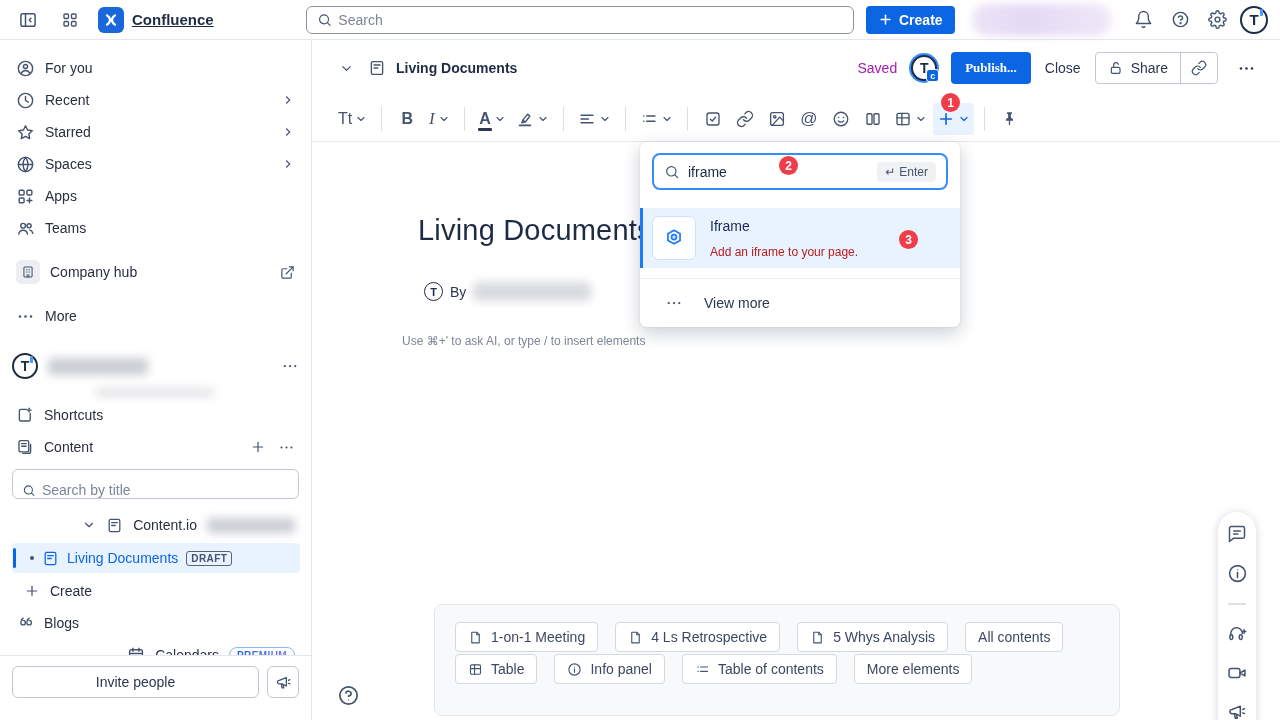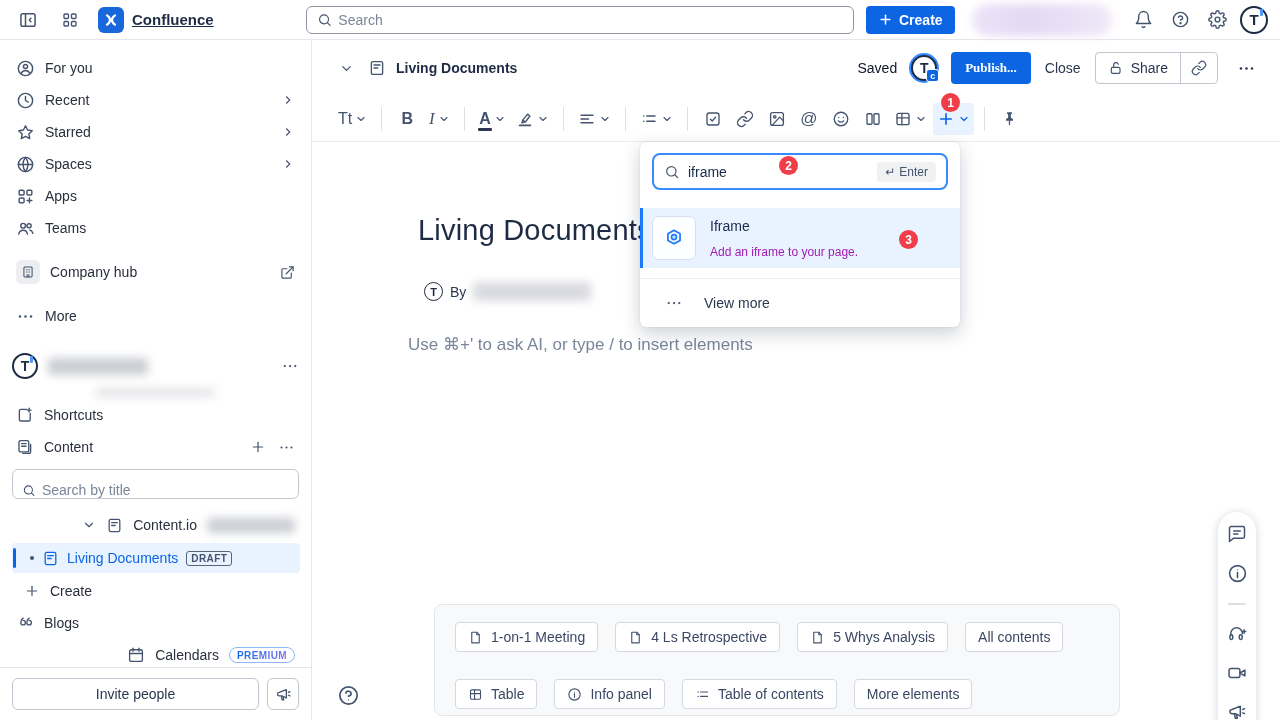--- a/index.html
+++ b/index.html
@@ -50,33 +50,33 @@
   .tree-page { position:relative; margin:2px 0 2px 12px; width:288px; height:30px; background:#E9F2FF; border-radius:4px;
                display:flex; align-items:center; gap:8px; padding:0 8px 0 18px; cursor:pointer; }
   .tree-page .selbar { position:absolute; left:1px; top:5px; width:3px; height:20px; background:#0C66E4; border-radius:2px; }
   .dot { width:4px; height:4px; border-radius:50%; background:#44546F; flex:0 0 auto; }
   .tree-page .pg-title { color:#0C66E4; font-weight:500; font-size:14px; }
   .draft-badge { border:1.6px solid #596378; border-radius:3px; color:#44546F; font-size:10px; font-weight:700;
                  letter-spacing:.4px; padding:1px 4px; }
   .premium-badge { border:1.4px solid #8FB8F6; border-radius:9px; font-size:10px; font-weight:700; letter-spacing:.4px;
                    padding:1.5px 7px; background:linear-gradient(90deg,#0C66E4,#8B77EE);
                    -webkit-background-clip:text; background-clip:text; color:transparent; }
-  .invite-row { position:absolute; left:0; bottom:0; width:311px; border-top:1px solid #E4E6EA; padding:10px 12px;
+  .invite-row { position:absolute; left:0; bottom:12px; width:311px; border-top:1px solid #E4E6EA; padding:10px 12px;
                 display:flex; gap:8px; align-items:center; background:#fff; }
   .invite-btn { flex:1 1 auto; height:32px; border:1px solid #C1C7D0; background:#fff; border-radius:6px; font-size:14px;
                 font-weight:500; color:#2B3750; cursor:pointer; font-family:inherit; }
   .mega-btn { width:32px; height:32px; border:1px solid #C1C7D0; background:#fff; border-radius:6px; display:flex;
               align-items:center; justify-content:center; cursor:pointer; }
 
   
   .main { position:absolute; left:312px; top:40px; width:968px; height:680px; background:#fff; }
   .doc-header { height:56px; display:flex; align-items:center; padding:0 20px 0 20px; gap:8px; }
   .doc-title { font-weight:700; font-size:14px; color:#1E2B45; margin-left:2px; }
   .dh-right { margin-left:auto; display:flex; align-items:center; gap:14px; }
-  .saved { color:#0f172a; font-size:14px; }
+  .saved { color:#a21caf; font-size:14px; }
   .hdr-avatar { box-shadow:0 0 0 2px #388BFF; }
   .collab { position:absolute; right:-4px; bottom:-3px; width:13px; height:13px; background:#0C66E4; color:#fff;
             border-radius:3px; font-size:9px; font-weight:700; display:flex; align-items:center; justify-content:center; border:1.5px solid #fff; }
   .publish-btn { height:32px; background:#0C66E4; color:#fff; border:none; border-radius:4px; padding:0 14px;
                  font-size:13px; font-weight:600; cursor:pointer; font-family:Liberation Serif, serif; }
   .close-btn { background:none; border:none; font-size:14px; font-weight:500; color:#2B3750; cursor:pointer; font-family:inherit; }
   .share-group { display:flex; align-items:center; border:1px solid #C1C7D0; border-radius:4px; height:32px; overflow:hidden; }
   .share-main { display:flex; align-items:center; gap:7px; padding:0 12px; height:100%; cursor:pointer; font-size:14px; font-weight:500; color:#2B3750; }
   .share-div { width:1px; height:100%; background:#C1C7D0; }
   .share-link { padding:0 10px; height:100%; display:flex; align-items:center; cursor:pointer; }
@@ -87,24 +87,24 @@
   .tbtn .glyph { font-size:16px; color:#44546F; }
   .tsep { width:1px; height:24px; background:#DCDFE4; margin:0 8px; }
   .chev-s { margin-left:1px; }
   .tt-active { background:#E9F2FF; }
   .underlineA { position:relative; font-size:15px; font-weight:600; }
   .underlineA::after { content:""; position:absolute; left:-1px; right:-1px; bottom:-3px; height:3px; background:#2B3750; border-radius:1px; }
 
   .content { position:relative; height:578px; }
   .page-title { position:absolute; left:106px; top:72px; font-size:29px; font-weight:500; color:#1E2B45; letter-spacing:.2px; }
   .byline { position:absolute; left:112px; top:140px; display:flex; align-items:center; gap:7px; font-size:14px; color:#2B3750; }
-  .ai-hint { position:absolute; left:96px; top:192px; font-size:17px; color:#7A8699; }
+  .ai-hint { position:absolute; left:90px; top:192px; font-size:12px; color:#7A8699; }
 
   .templates { position:absolute; left:122px; bottom:4px; width:686px; height:112px; background:#F8F9FA;
-               border:1px solid #E4E6EA; border-radius:8px; padding:17px 20px; display:flex; flex-direction:column; gap:27px; }
+               border:1px solid #E4E6EA; border-radius:8px; padding:17px 20px; display:flex; flex-direction:column; gap:2px; }
   .trow { display:flex; gap:17px; }
   .tpl-btn { height:30px; display:flex; align-items:center; gap:8px; padding:0 12px; background:#fff;
              border:1px solid #D5D9DF; border-radius:4px; font-size:14px; color:#3B4863; cursor:pointer; font-family:inherit; }
   .help-float { position:absolute; left:25px; bottom:13px; cursor:pointer; }
 
   .rail { position:absolute; right:24px; top:472px; width:38px; height:300px; background:#fff; border-radius:19px;
           box-shadow:0 1px 10px rgba(9,30,66,.18); display:flex; flex-direction:column; align-items:center;
           padding-top:12px; gap:19px; z-index:25; }
   .rail-div { width:18px; height:2px; background:#DCDFE4; border-radius:1px; }
 
@@ -115,21 +115,21 @@
                align-items:center; gap:8px; padding:0 10px; }
   .dd-search input { border:none; outline:none; font-size:14px; width:80px; color:#172B4D; font-family:inherit; background:transparent; }
   .enter-chip { margin-left:auto; background:#F0F1F3; border-radius:4px; padding:3px 8px; font-size:12px; color:#44546F;
                 display:flex; gap:4px; align-items:center; }
   .dd-item { position:relative; margin-top:18px; height:60px; background:#E9F2FF; display:flex; align-items:center;
              gap:14px; padding:0 12px; cursor:pointer; }
   .dd-item .selbar { position:absolute; left:0; top:0; width:3px; height:100%; background:#1D7AFC; }
   .dd-icobox { width:44px; height:44px; background:#FDFEFF; border:1px solid #D6DFF2; border-radius:7px;
                display:flex; align-items:center; justify-content:center; }
   .dd-item-title { font-size:14px; font-weight:500; color:#172B4D; }
-  .dd-item-desc { font-size:12px; color:#a21caf; margin-top:11px; }
+  .dd-item-desc { font-size:12px; color:#b91c1c; margin-top:11px; }
   .dd-divider { height:1px; background:#EBECF0; margin-top:10px; }
   .dd-more { height:48px; display:flex; align-items:center; gap:21px; padding-left:25px; cursor:pointer; font-size:14px; color:#2B3750; }
 
   
   .abadge { position:absolute; width:19px; height:19px; background:#EF3D49; color:#fff; border-radius:50%;
             font-size:12px; font-weight:700; display:flex; align-items:center; justify-content:center; z-index:60; }
   #badge1 { left:941px; top:93px; }
   #badge2 { left:779px; top:156px; }
   #badge3 { left:899px; top:230px; }
 </style>

